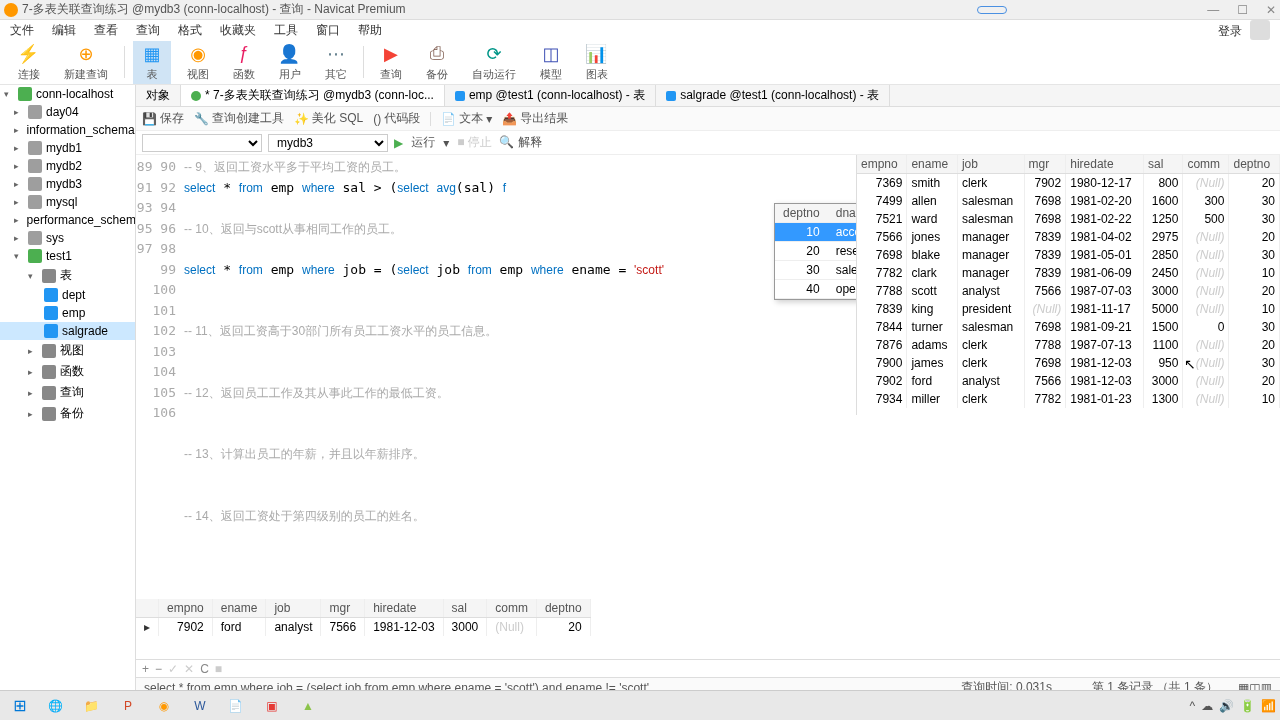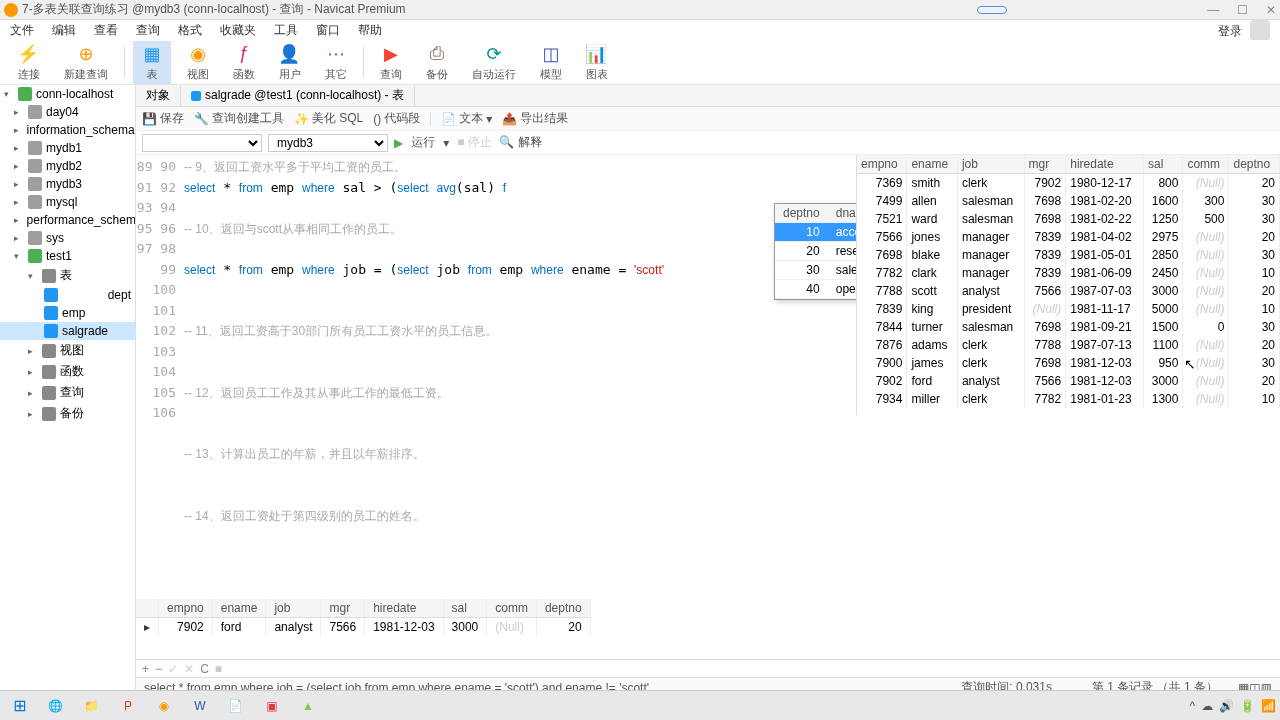--- a/index.html
+++ b/index.html
@@ -212,21 +212,21 @@
         <span class="tree-toggle">▾</span>
         <span class="tree-icon db"></span>
         <span>test1</span>
       </div>
     <div class="tree-item" style="padding-left:28px">
         <span class="tree-toggle">▾</span>
         <span class="tree-icon folder"></span>
         <span>表</span>
       </div>
     <div id="tree-tables">
-        <div class="tree-item" style="padding-left: 44px; justify-content: space-between;">
+        <div class="tree-item" style="padding-left: 44px;">
           <span class="tree-icon table"></span>
           <span>dept</span>
         </div>
         <div class="tree-item" style="padding-left: 44px;">
           <span class="tree-icon table"></span>
           <span>emp</span>
         </div>
         <div class="tree-item sel" style="padding-left: 44px;">
           <span class="tree-icon table"></span>
           <span>salgrade</span>
@@ -253,20 +253,28 @@
           <span class="tree-icon folder"></span>
           <span>备份</span>
         </div>
       </div>
   </div>
 
   <div class="content">
     <div class="tabs">
       <div class="tab">
           <span>对象</span>
+        </div>
+      <div class="tab active">
+          <span class="tab-icon green"></span>
+          <span>* 7-多表关联查询练习 @mydb3 (conn-loc...</span>
+        </div>
+      <div class="tab">
+          <span class="tab-icon blue"></span>
+          <span>emp @test1 (conn-localhost) - 表</span>
         </div>
       <div class="tab">
           <span class="tab-icon blue"></span>
           <span>salgrade @test1 (conn-localhost) - 表</span>
         </div>
     </div>
 
     <div class="subtoolbar">
       <span class="item">💾 <span>保存</span></span>
       <span class="item">🔧 <span>查询创建工具</span></span>

